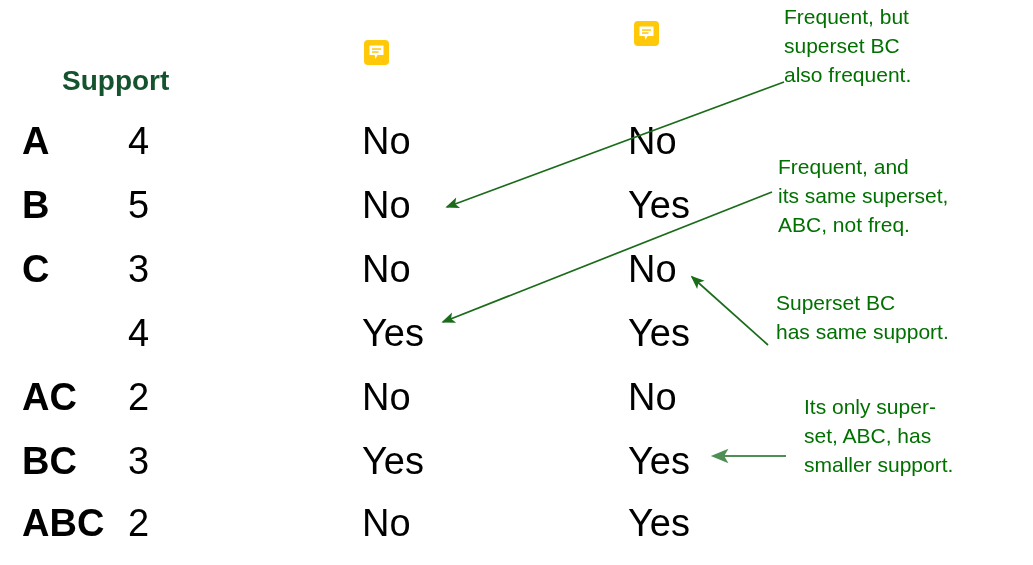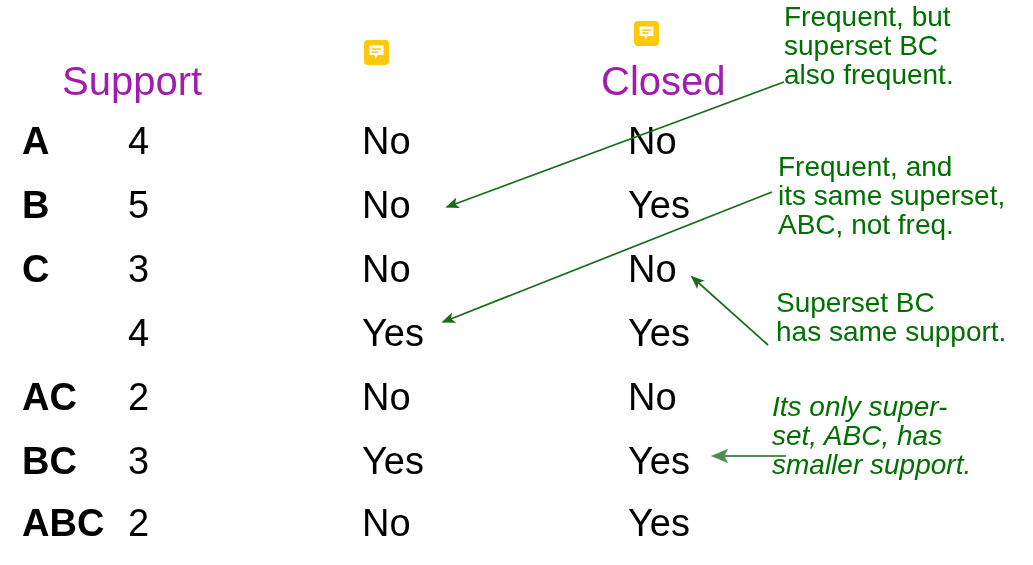--- a/index.html
+++ b/index.html
@@ -29,23 +29,23 @@
 
   .hdr-row {
     position: absolute;
     left: 0;
     top: 58px;
     width: 770px;
     height: 52px;
   }
   .hdr {
     position: absolute;
-    color: #a21caf;
-    font-weight: normal;
-    font-size: 40px;
+    color: #14532d;
+    font-weight: bold;
+    font-size: 28px;
     line-height: 46px;
     white-space: nowrap;
     font-family: "Liberation Sans", sans-serif;
   }
   .hdr-support { left: 62px; top: 0; }
   .hdr-maximal { left: 264px; top: 0; }
   .hdr-closed  { left: 601px; top: 0; }
 
   
   .comment-badge {
@@ -76,50 +76,49 @@
   }
   .c-item    { left: 22px;  font-weight: bold; }
   .c-support { left: 128px; font-weight: normal; }
   .c-maximal { left: 362px; font-weight: normal; }
   .c-closed  { left: 628px; font-weight: normal; }
 
   
   .note {
     position: absolute;
     color: #007000;
-    font-size: 28px;
+    font-size: 21px;
     line-height: 29px;
     font-family: "Liberation Sans", sans-serif;
     white-space: pre-line;
   }
   #note-0 { left: 784px; top: 2px;   width: 240px; }
   #note-1 { left: 778px; top: 152px; width: 250px; }
   #note-2 { left: 776px; top: 288px; width: 255px; }
-  #note-3 { left: 772px; top: 392px; width: 230px; font-style: italic; }
+  #note-3 { left: 804px; top: 392px; width: 230px; }
 
   
   #arrows {
     position: absolute;
     left: 0;
     top: 0;
     width: 1033px;
     height: 565px;
     pointer-events: none;
   }
 </style>
 </head>
 <body>
 
 <div id="slide">
 
   <div id="table-area">
 
     <div class="hdr-row">
       <div class="hdr hdr-support">Support</div>
-      <div class="hdr hdr-closed">Closed</div>
     </div>
 
     <div class="comment-badge" id="badge-maximal">
       <span>
         <svg width="25" height="25" viewBox="0 0 25 25">
           <path d="M5.5 5.5 H19.5 V15 H13.5 L11.4 19 L10.6 15 H5.5 Z" fill="#ffffff"></path>
           <rect x="8" y="8.3" width="9" height="1.5" fill="#ffc809"></rect>
           <rect x="8" y="11.3" width="6.5" height="1.5" fill="#ffc809"></rect>
         </svg>
       </span>

